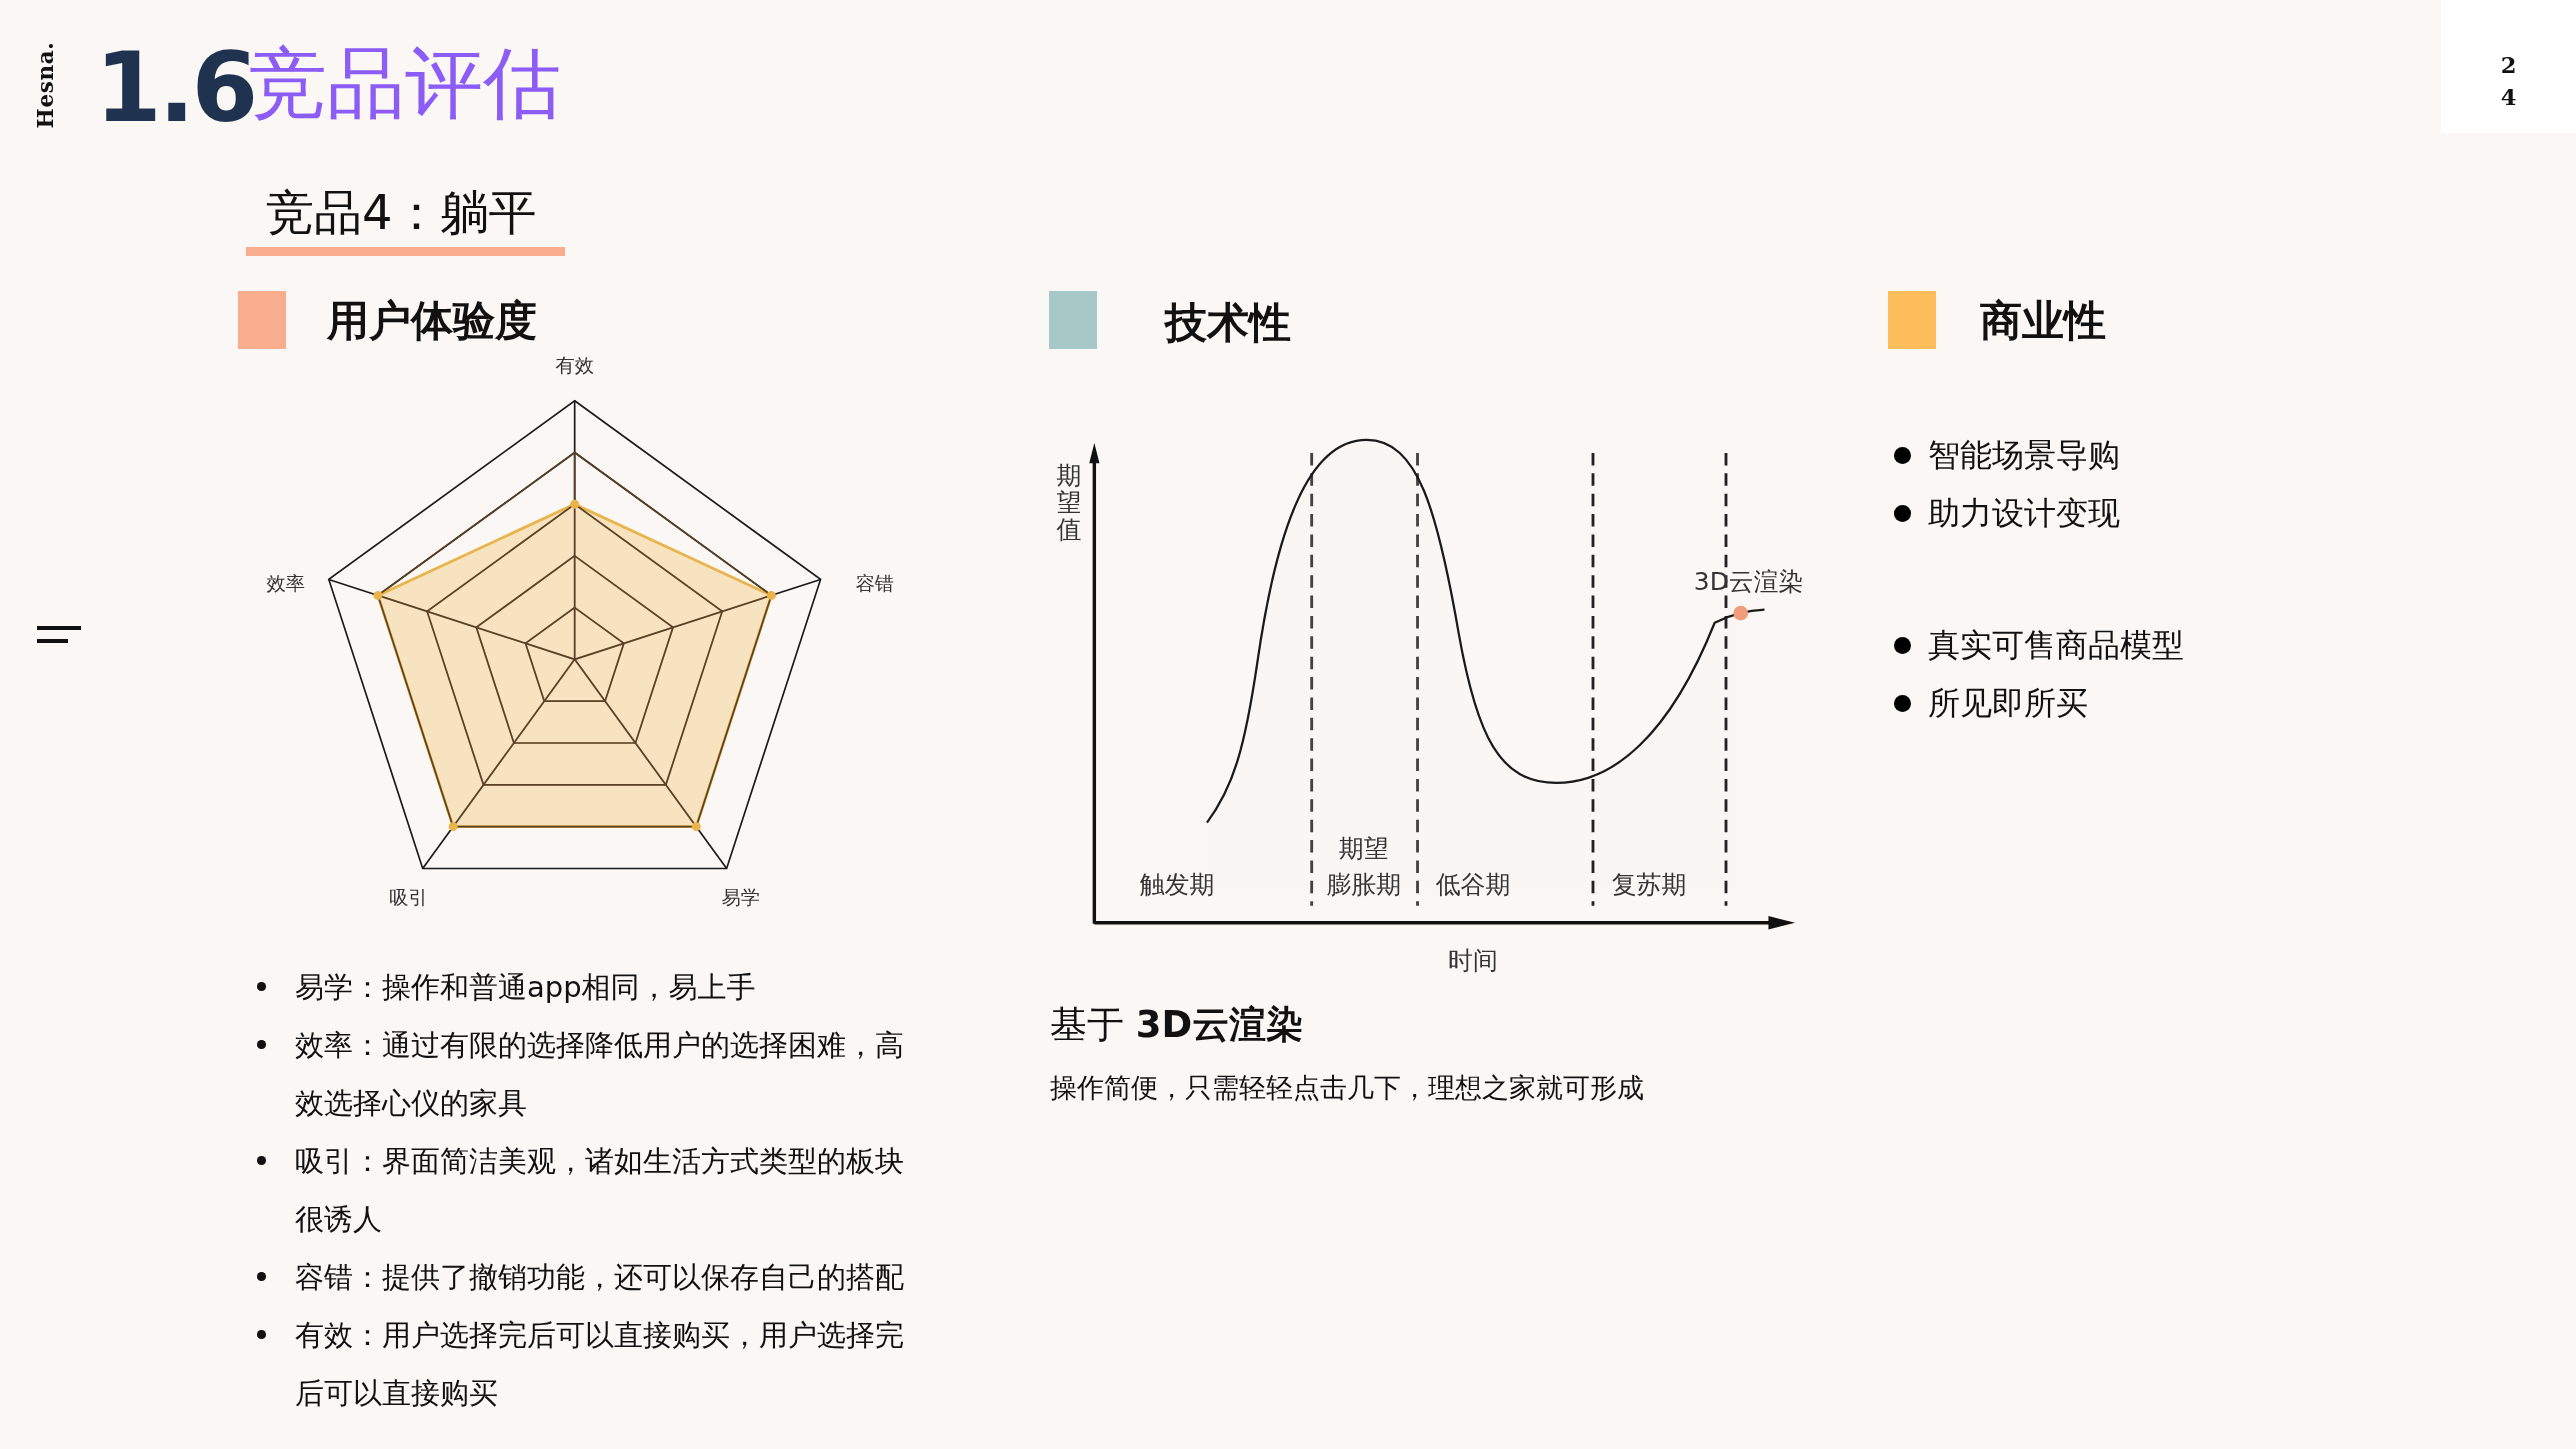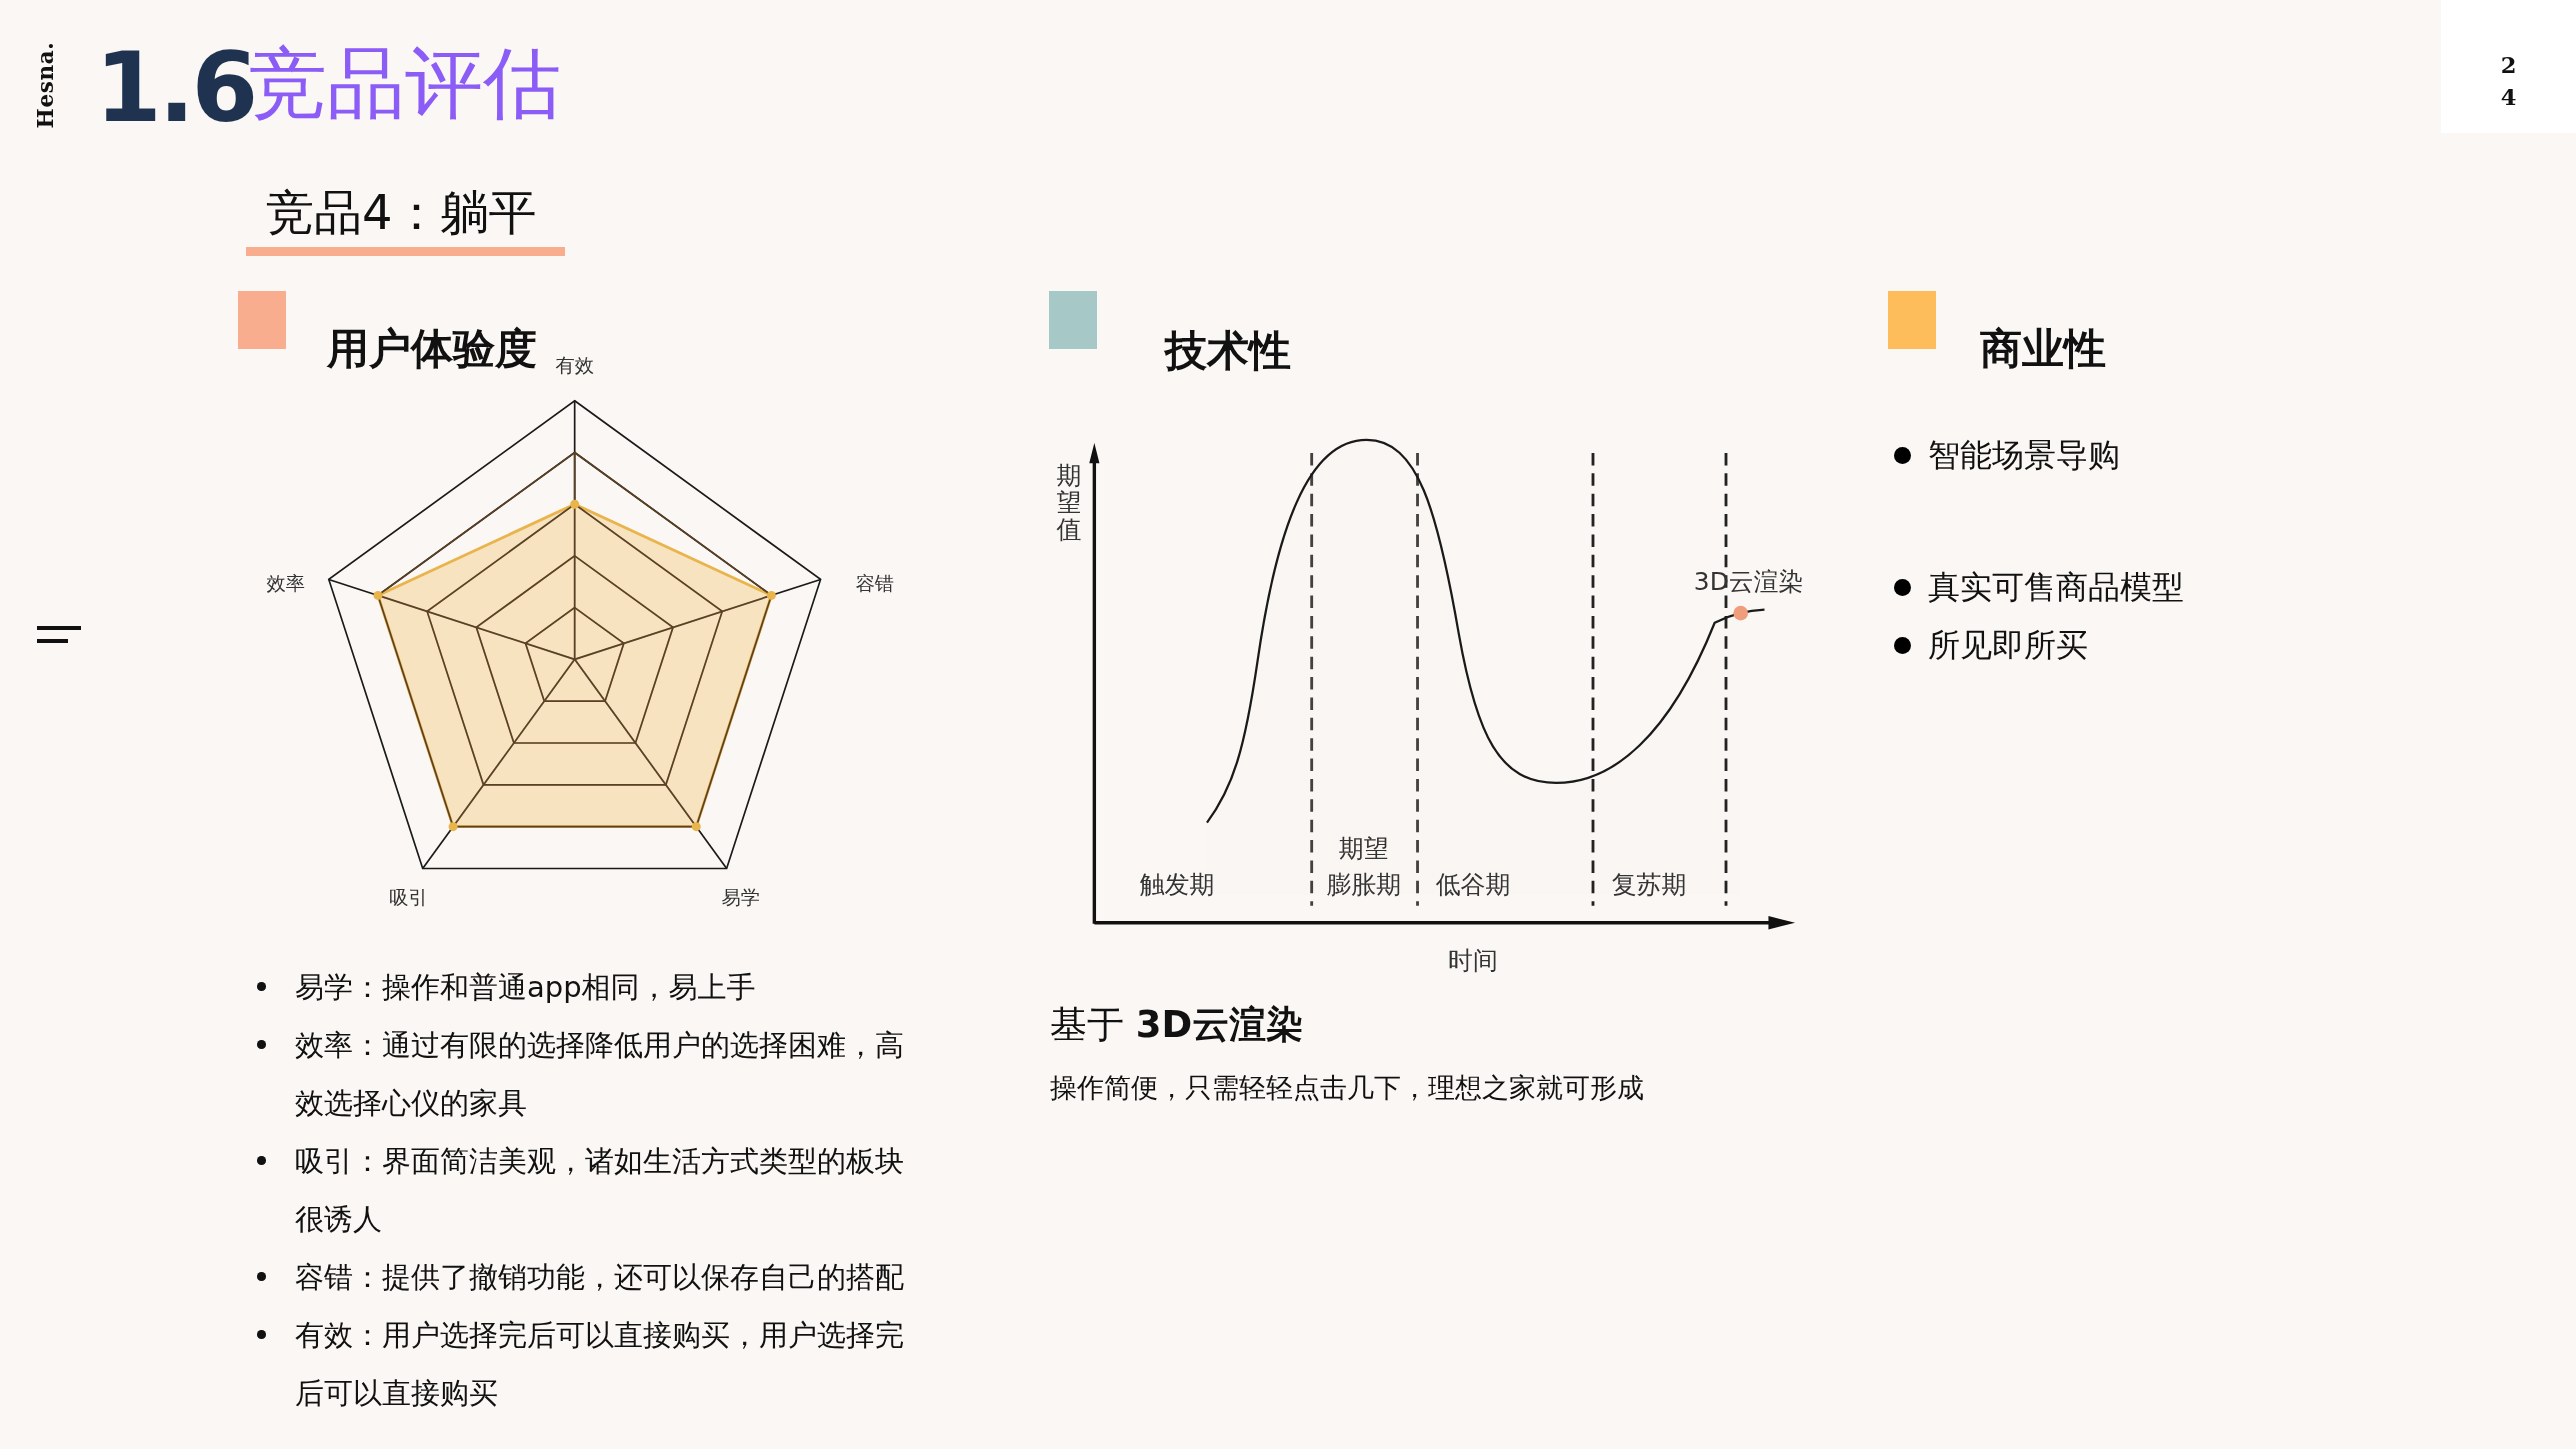--- a/index.html
+++ b/index.html
@@ -11,21 +11,21 @@
     font-family:"DejaVu Serif","Liberation Serif",serif; font-weight:bold; font-size:21.5px; color:#111; white-space:nowrap; letter-spacing:0.6px; }
   .sec-num { left:95px; top:40px; font-family:"DejaVu Sans",sans-serif; font-weight:bold; font-size:96px; color:#1f3350; line-height:96px; letter-spacing:-3.4px; }
   .sec-title { left:249px; top:41px; font-size:78px; line-height:85px; color:#8b5cf6; }
   .page-box { left:2441px; top:0; width:135px; height:133px; background:#ffffff; }
   .page-num { left:0; width:100%; text-align:center; font-family:"DejaVu Serif",serif; font-weight:bold; font-size:22.6px; line-height:32px; top:49px; }
   .menu-icon { left:37px; top:623px; width:45px; height:22.6px; }
   .menu-icon i { position:absolute; left:0; height:4px; background:#111; display:block; }
   .competitor { left:266px; top:181px; font-size:48px; line-height:62px; }
   .underline { left:246px; top:247px; width:319px; height:8.5px; background:#f8ae8e; }
   .sq { width:48px; height:58px; top:291px; }
-  .h2 { font-weight:bold; font-size:42px; line-height:57px; top:292px;margin-top:28px; }
+  .h2 { font-weight:bold; font-size:42px; line-height:57px; top:292px; }
   .radar { left:238px; top:351px; width:679px; height:611px; }
   .bullets-left { left:255px; top:958px; width:736px; }
   .bl-item { position:relative; padding-left:40px; font-size:29px; line-height:58px; }
   .bl-item::before { content:""; position:absolute; left:2.3px; top:24px; width:8.5px; height:8.5px; border-radius:50%; background:#111; }
   .hype { left:1041px; top:419px; width:804px; height:566px; }
   .tech-line1 { left:1050px; top:1005px; font-size:37px; line-height:40px; }
   .tech-line1 b { font-weight:bold; }
   .tech-line2 { left:1050px; top:1068px; font-size:27px; line-height:40px; }
   .biz-list { left:1888px; top:430px; }
   .biz-item { position:relative; padding-left:40px; font-size:32px; line-height:51px; height:58px; }
@@ -156,17 +156,18 @@
     </g>
 </svg>
 
 <div class="abs tech-line1">
   <span>基于 </span><b>3D云渲染</b>
 </div>
 <div class="abs tech-line2">操作简便，只需轻轻点击几下，理想之家就可形成</div>
 
 <div class="abs biz-list">
   <div class="biz-item">智能场景导购</div>
+  <div class="biz-item">助力设计变现</div>
   <div class="biz-gap"></div>
   <div class="biz-item">真实可售商品模型</div>
   <div class="biz-item">所见即所买</div>
 </div>
 
 
 </body></html>

